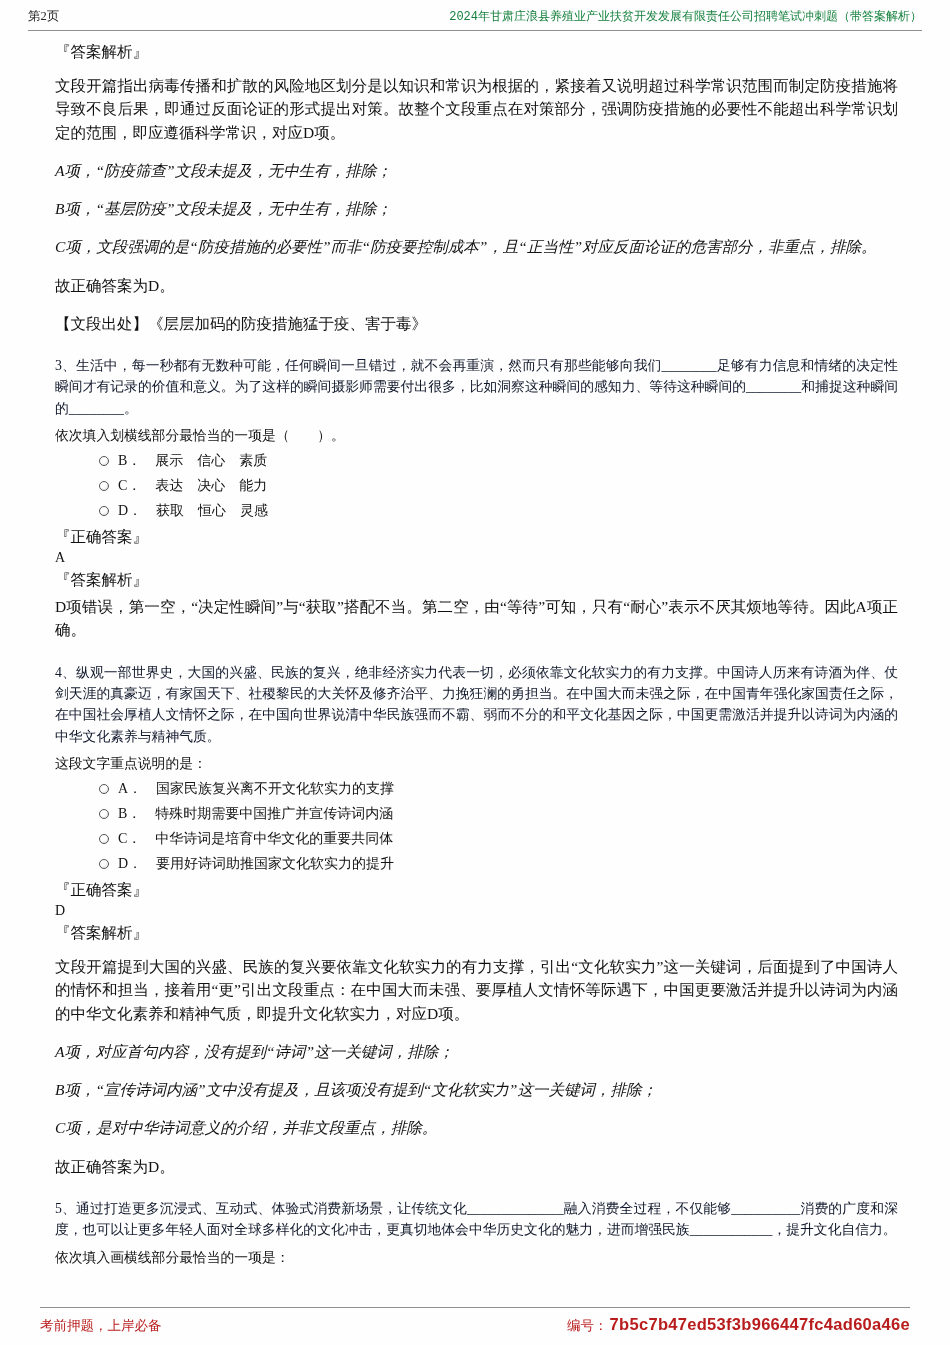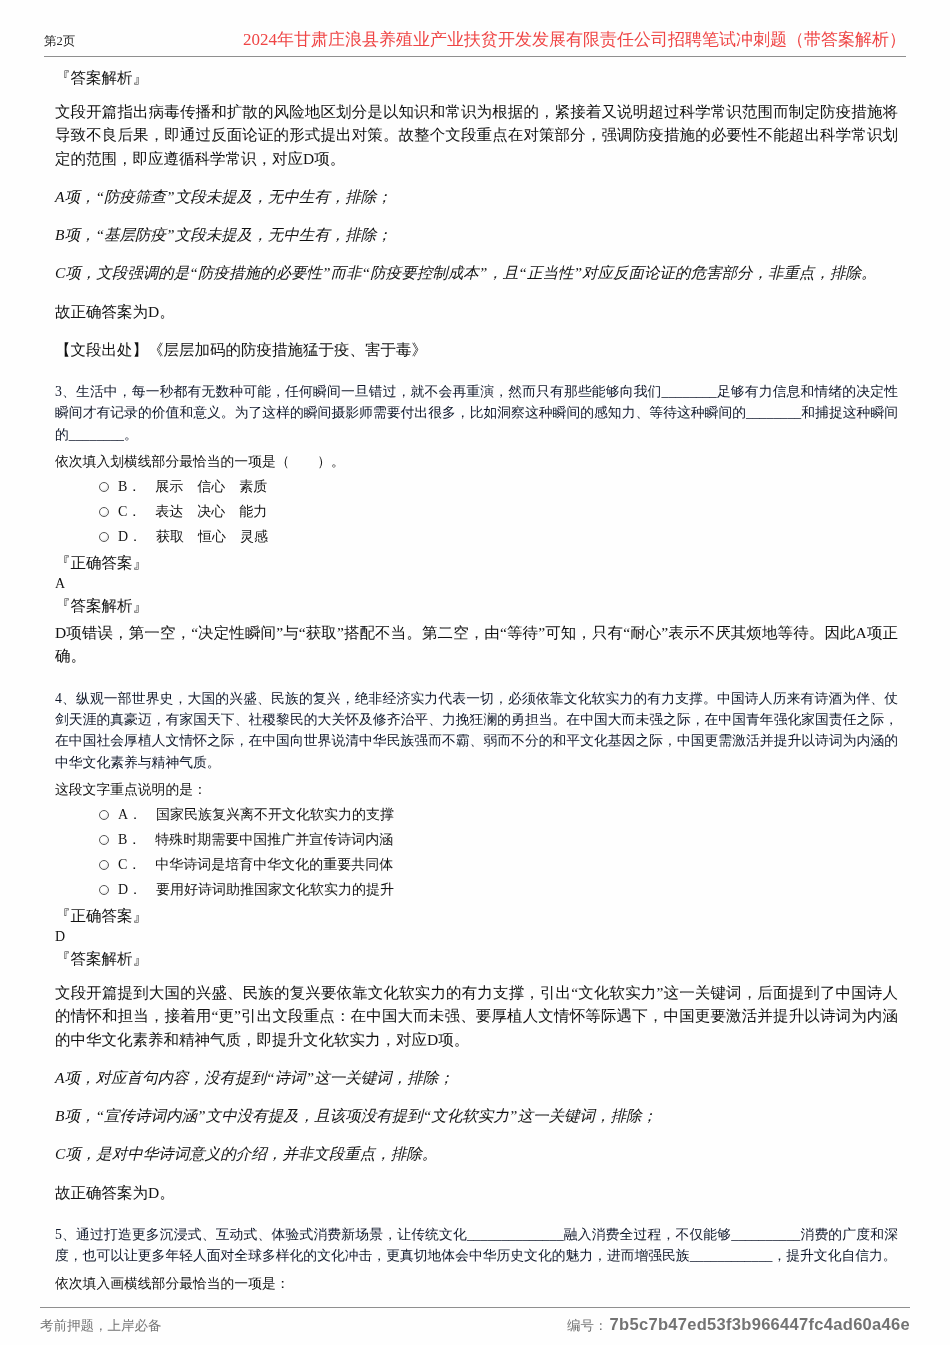--- a/index.html
+++ b/index.html
@@ -4,25 +4,25 @@
 <style>
   * { box-sizing: border-box; }
   html, body { margin: 0; padding: 0; background: #ffffff; }
   .page {
     width: 950px; height: 1345px; position: relative; overflow: hidden;
     background: #fefefe; color: #111;
     font-family: "Liberation Serif", "DejaVu Serif", serif;
   }
   .page-header {
     display: flex; justify-content: space-between; align-items: baseline;
-    margin: 0 44px; padding: 28px 0 5px;
+    margin: 0 28px; padding: 8px 0 5px;
     border-bottom: 1px solid #8f8f8f;
     font-size: 12.5px; color: #222;
   }
-  .doc-title { font-size: 17px; color: #ef4444; }
+  .doc-title { font-size: 12px; color: #15803d; font-family: Liberation Mono, monospace; }
   .content { margin: 4px 52px 0 55px; }
   .tag { font-size: 15.5px; margin: 11px 0 2px; }
   .para { font-size: 15.5px; line-height: 1.5; margin: 11px 0; text-align: justify; }
   .single { margin: 15px 0; font-style: italic; }
   .stem { font-size: 13.8px; color: #0f172a; margin: 20px 0 6px; line-height: 1.55; }
   .prompt { font-size: 13.8px; margin: 8px 0 6px; }
   .options { margin: 2px 0 6px 44px; }
   .option { display: flex; align-items: center; gap: 9px; margin: 7px 0; cursor: pointer; }
   .radio {
     width: 10px; height: 10px; border: 1px solid #555; border-radius: 50%;
@@ -32,21 +32,21 @@
   .option-text { font-size: 14px; color: #141414; }
   .answer-line { font-size: 14px; margin: 1px 0 3px; }
   .tight { margin: 4px 0 2px; }
   .analysis-tight { margin: 4px 0 10px; }
   .source { margin: 8px 0 18px; }
   .conclusion { margin: 15px 0; }
   .page-footer {
     position: absolute; left: 40px; right: 40px; bottom: 10px;
     border-top: 1px solid #8f8f8f; padding-top: 7px;
     display: flex; justify-content: space-between; align-items: baseline;
-    font-size: 13.5px; color: #737373;
+    font-size: 13.5px; color: #b91c1c;
   }
   .code-wrap { display: inline-flex; align-items: baseline; gap: 2px; }
   .code-label { font-size: 13.5px; }
   .code { font-size: 16.5px; font-weight: bold; font-family: "Liberation Sans", "DejaVu Sans", sans-serif; letter-spacing: 0.3px; }
 </style>
 </head>
 <body>
 
 <div class="page">
 

